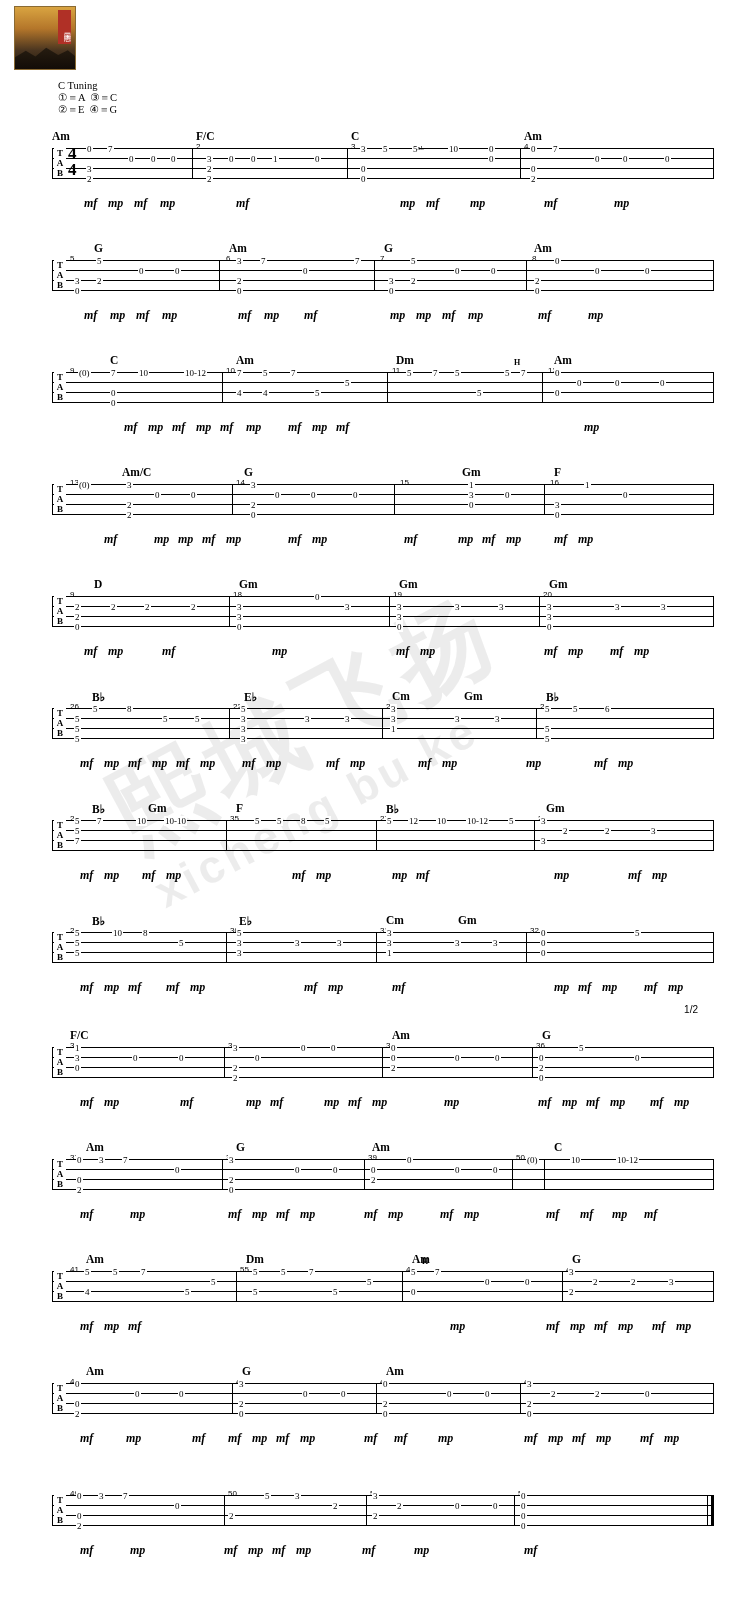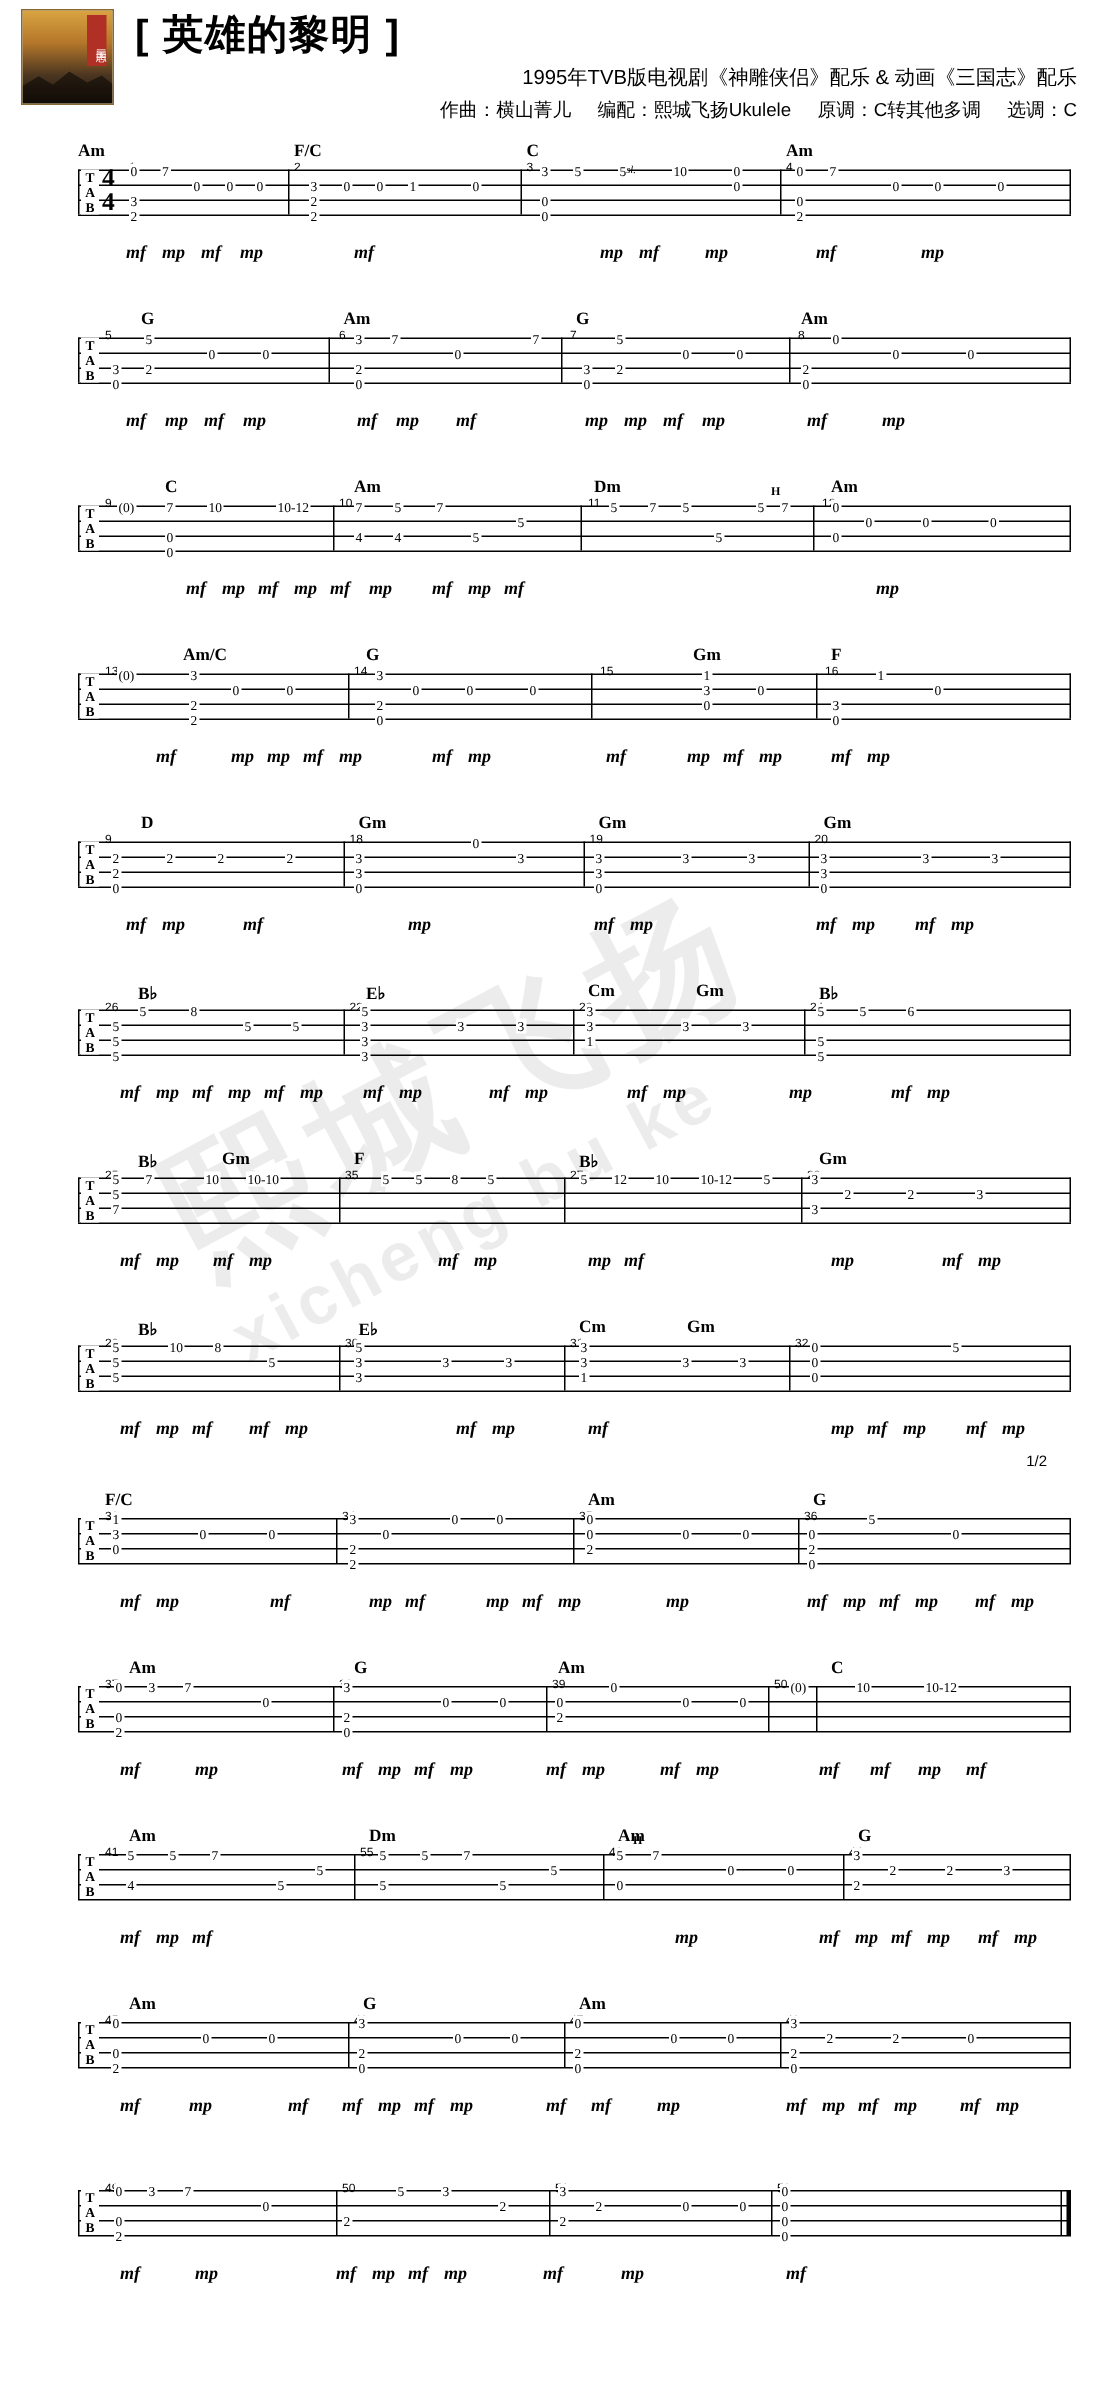--- a/index.html
+++ b/index.html
@@ -202,32 +202,27 @@
 </head>
 <body>
 
 <div class="page">
 
   <div class="header">
     <div class="cover">
       <div class="mount"></div>
       <div class="seal">三国志</div>
     </div>
-    <div class="title-block">
-      <div class="song-title">[ 英雄的黎明 ]</div>
-      <div class="subtitle">1995年TVB版电视剧《神雕侠侣》配乐 &amp; 动画《三国志》配乐</div>
-      <div class="credits">
-        <span>作曲：横山菁儿</span>
-        <span>编配：熙城飞扬Ukulele</span>
-        <span>原调：C转其他多调</span>
-        <span>选调：C</span>
-      </div>
-    </div>
-  </div>
-
+  </div>
+
+  <div class="tuning">
+    <div class="tline">C Tuning</div>
+    <div class="tline">①＝A  ③＝C</div>
+    <div class="tline">②＝E  ④＝G</div>
+  </div>
 
   <div class="watermark">
     <div class="wm1">熙城飞扬</div>
     <div class="wm2">xicheng bu ke</div>
   </div>
 
   <div class="system" style="margin-top:6px">
     <div class="chord" style="left:38px;top:8px">Am</div>
     <div class="chord" style="left:182px;top:8px">F/C</div>
     <div class="chord" style="left:337px;top:8px">C</div>

